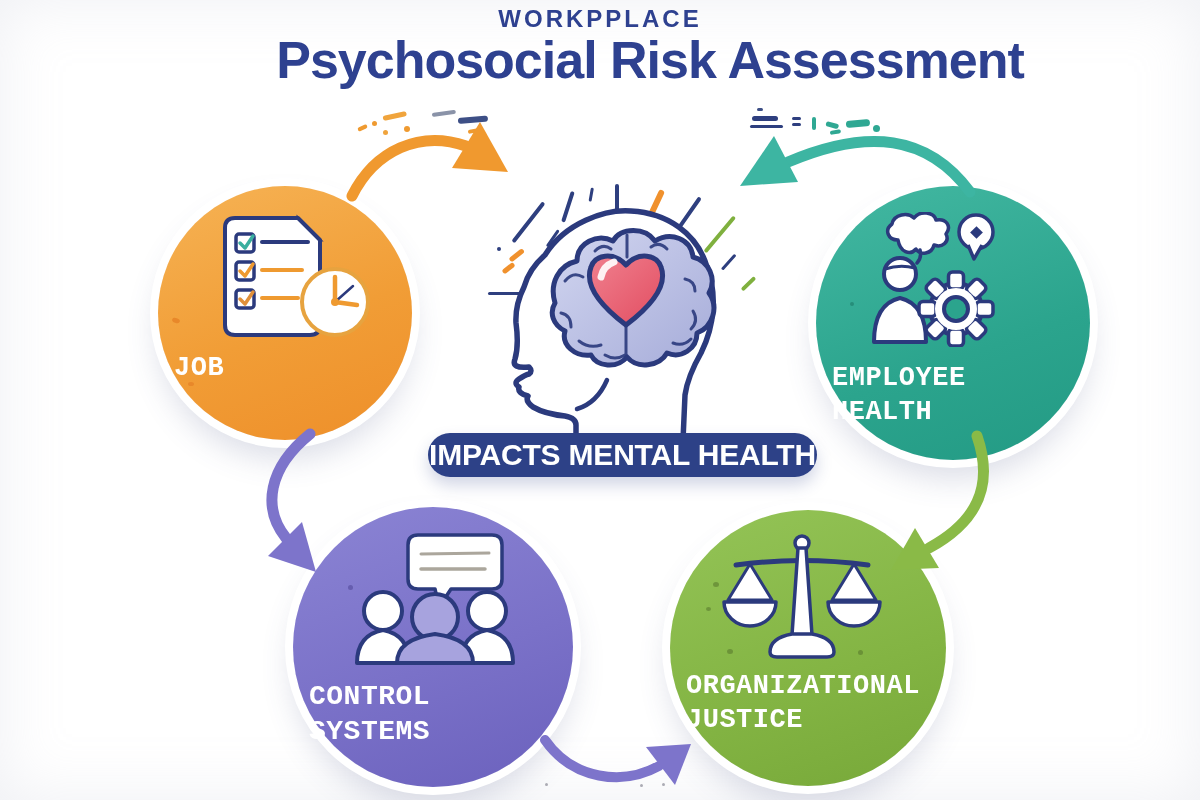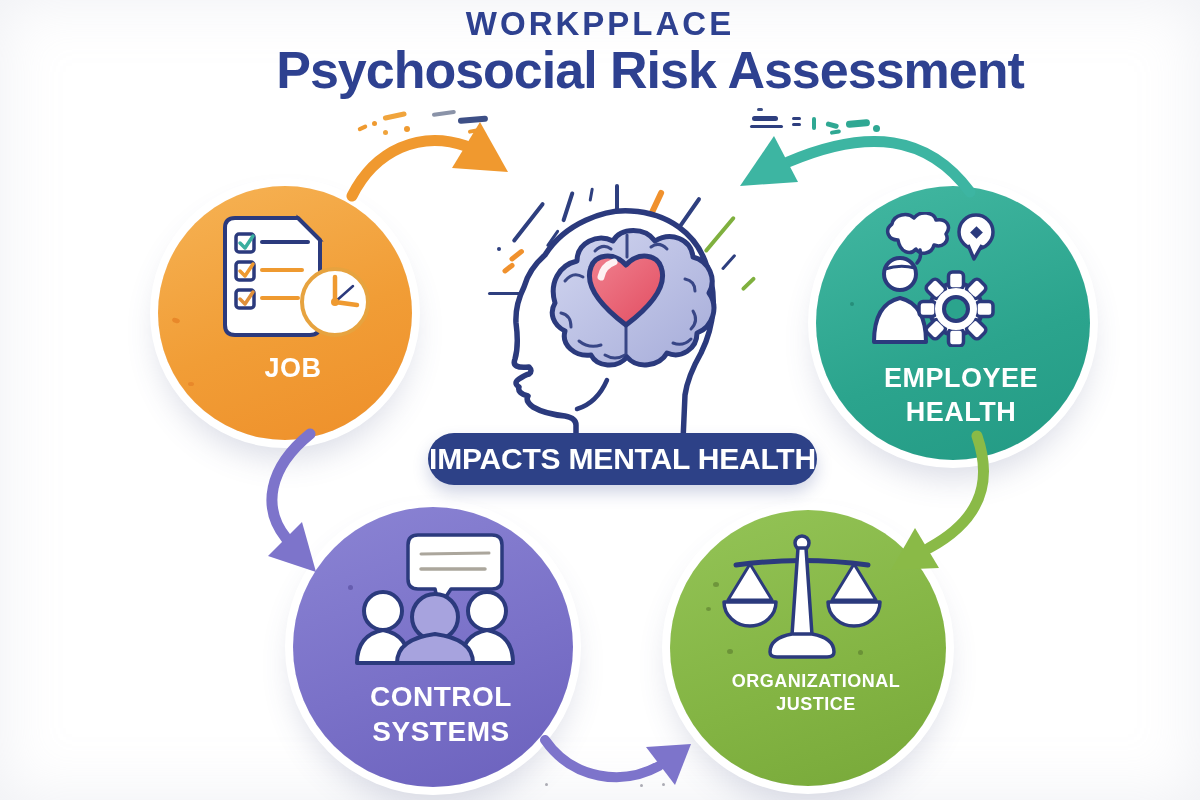--- a/index.html
+++ b/index.html
@@ -1,43 +1,43 @@
 <!DOCTYPE html>
 <html><head>
 <meta charset="utf-8">
 <style>
   html,body{margin:0;padding:0;}
   body{font-family:"Liberation Sans",sans-serif;background:#f3f4f6;}
   #frame{position:relative;width:1200px;height:800px;background:#ffffff;overflow:hidden;
          box-shadow:inset 0 0 60px rgba(190,196,210,0.25);}
   
   .title-wrap{position:absolute;left:0;top:6px;width:1200px;text-align:center;color:#2e4190;}
-  .title-line1{font-size:33px;font-weight:bold;letter-spacing:3px;line-height:1.1;}
+  .title-line1{font-size:24px;font-weight:bold;letter-spacing:3px;line-height:1.1;}
   .title-line2{font-size:52px;font-weight:bold;letter-spacing:-1px;line-height:1.0;position:relative;left:50px;margin-top:2px;}
   
   .circle{position:absolute;border-radius:50%;
           box-shadow:0 0 0 8px #ffffff,0 18px 32px rgba(70,80,130,0.20);}
   .circle .icon{position:absolute;}
-  .circle .label{position:absolute;left:16px;right:0;text-align:center;color:#ffffff;
-                 font-weight:bold;letter-spacing:0.5px;line-height:1.25;}
+  .circle .label{position:absolute;left:16px;right:0;text-align:left;color:#ffffff;
+                 font-weight:bold;letter-spacing:0.5px;line-height:1.25;font-family:Liberation Mono, monospace;}
   #c-job{left:158px;top:186px;width:254px;height:254px;
          background:linear-gradient(160deg,#f6b355 0%,#f19d36 55%,#ee8f2a 100%);}
   #c-emp{left:816px;top:186px;width:274px;height:274px;
          background:linear-gradient(160deg,#43b8a2 0%,#2ca violet 0%,#2ba48d 60%,#239a84 100%);
          background:linear-gradient(160deg,#43b8a2 0%,#2ba48d 60%,#239a84 100%);}
   #c-sup{left:293px;top:507px;width:280px;height:280px;
          background:linear-gradient(160deg,#8b84d4 0%,#7a71c8 55%,#6b61bd 100%);}
   #c-org{left:670px;top:510px;width:276px;height:276px;
          background:linear-gradient(160deg,#94c457 0%,#83b443 60%,#77a839 100%);}
   #c-job .label{top:166px;font-size:27px;}
   #c-emp .label{top:176px;font-size:27px;}
   #c-sup .label{top:172px;font-size:28px;}
-  #c-org .label{top:160px;font-size:18px;}
-  
-  #banner{position:absolute;left:428px;top:433px;width:389px;height:52px;background:#2d4187;
+  #c-org .label{top:160px;font-size:27px;}
+  
+  #banner{position:absolute;left:428px;top:433px;width:389px;height:44px;background:#2d4187;
           border-radius:28px;z-index:6;display:flex;align-items:center;justify-content:center;
           color:#ffffff;font-size:30px;font-weight:bold;letter-spacing:-0.2px;
           box-shadow:0 8px 16px rgba(45,65,135,0.22);}
   
   .ray{position:absolute;border-radius:3px;transform-origin:left center;}
   .navy{background:#2e3f7f;} .oray{background:#f0912d;} .gray-line{background:#7fb03e;}
   .mark{position:absolute;border-radius:3px;transform-origin:left center;}
   .speck{position:absolute;border-radius:50%;}
   svg{display:block;}
   .arrow-svg{position:absolute;z-index:5;}

